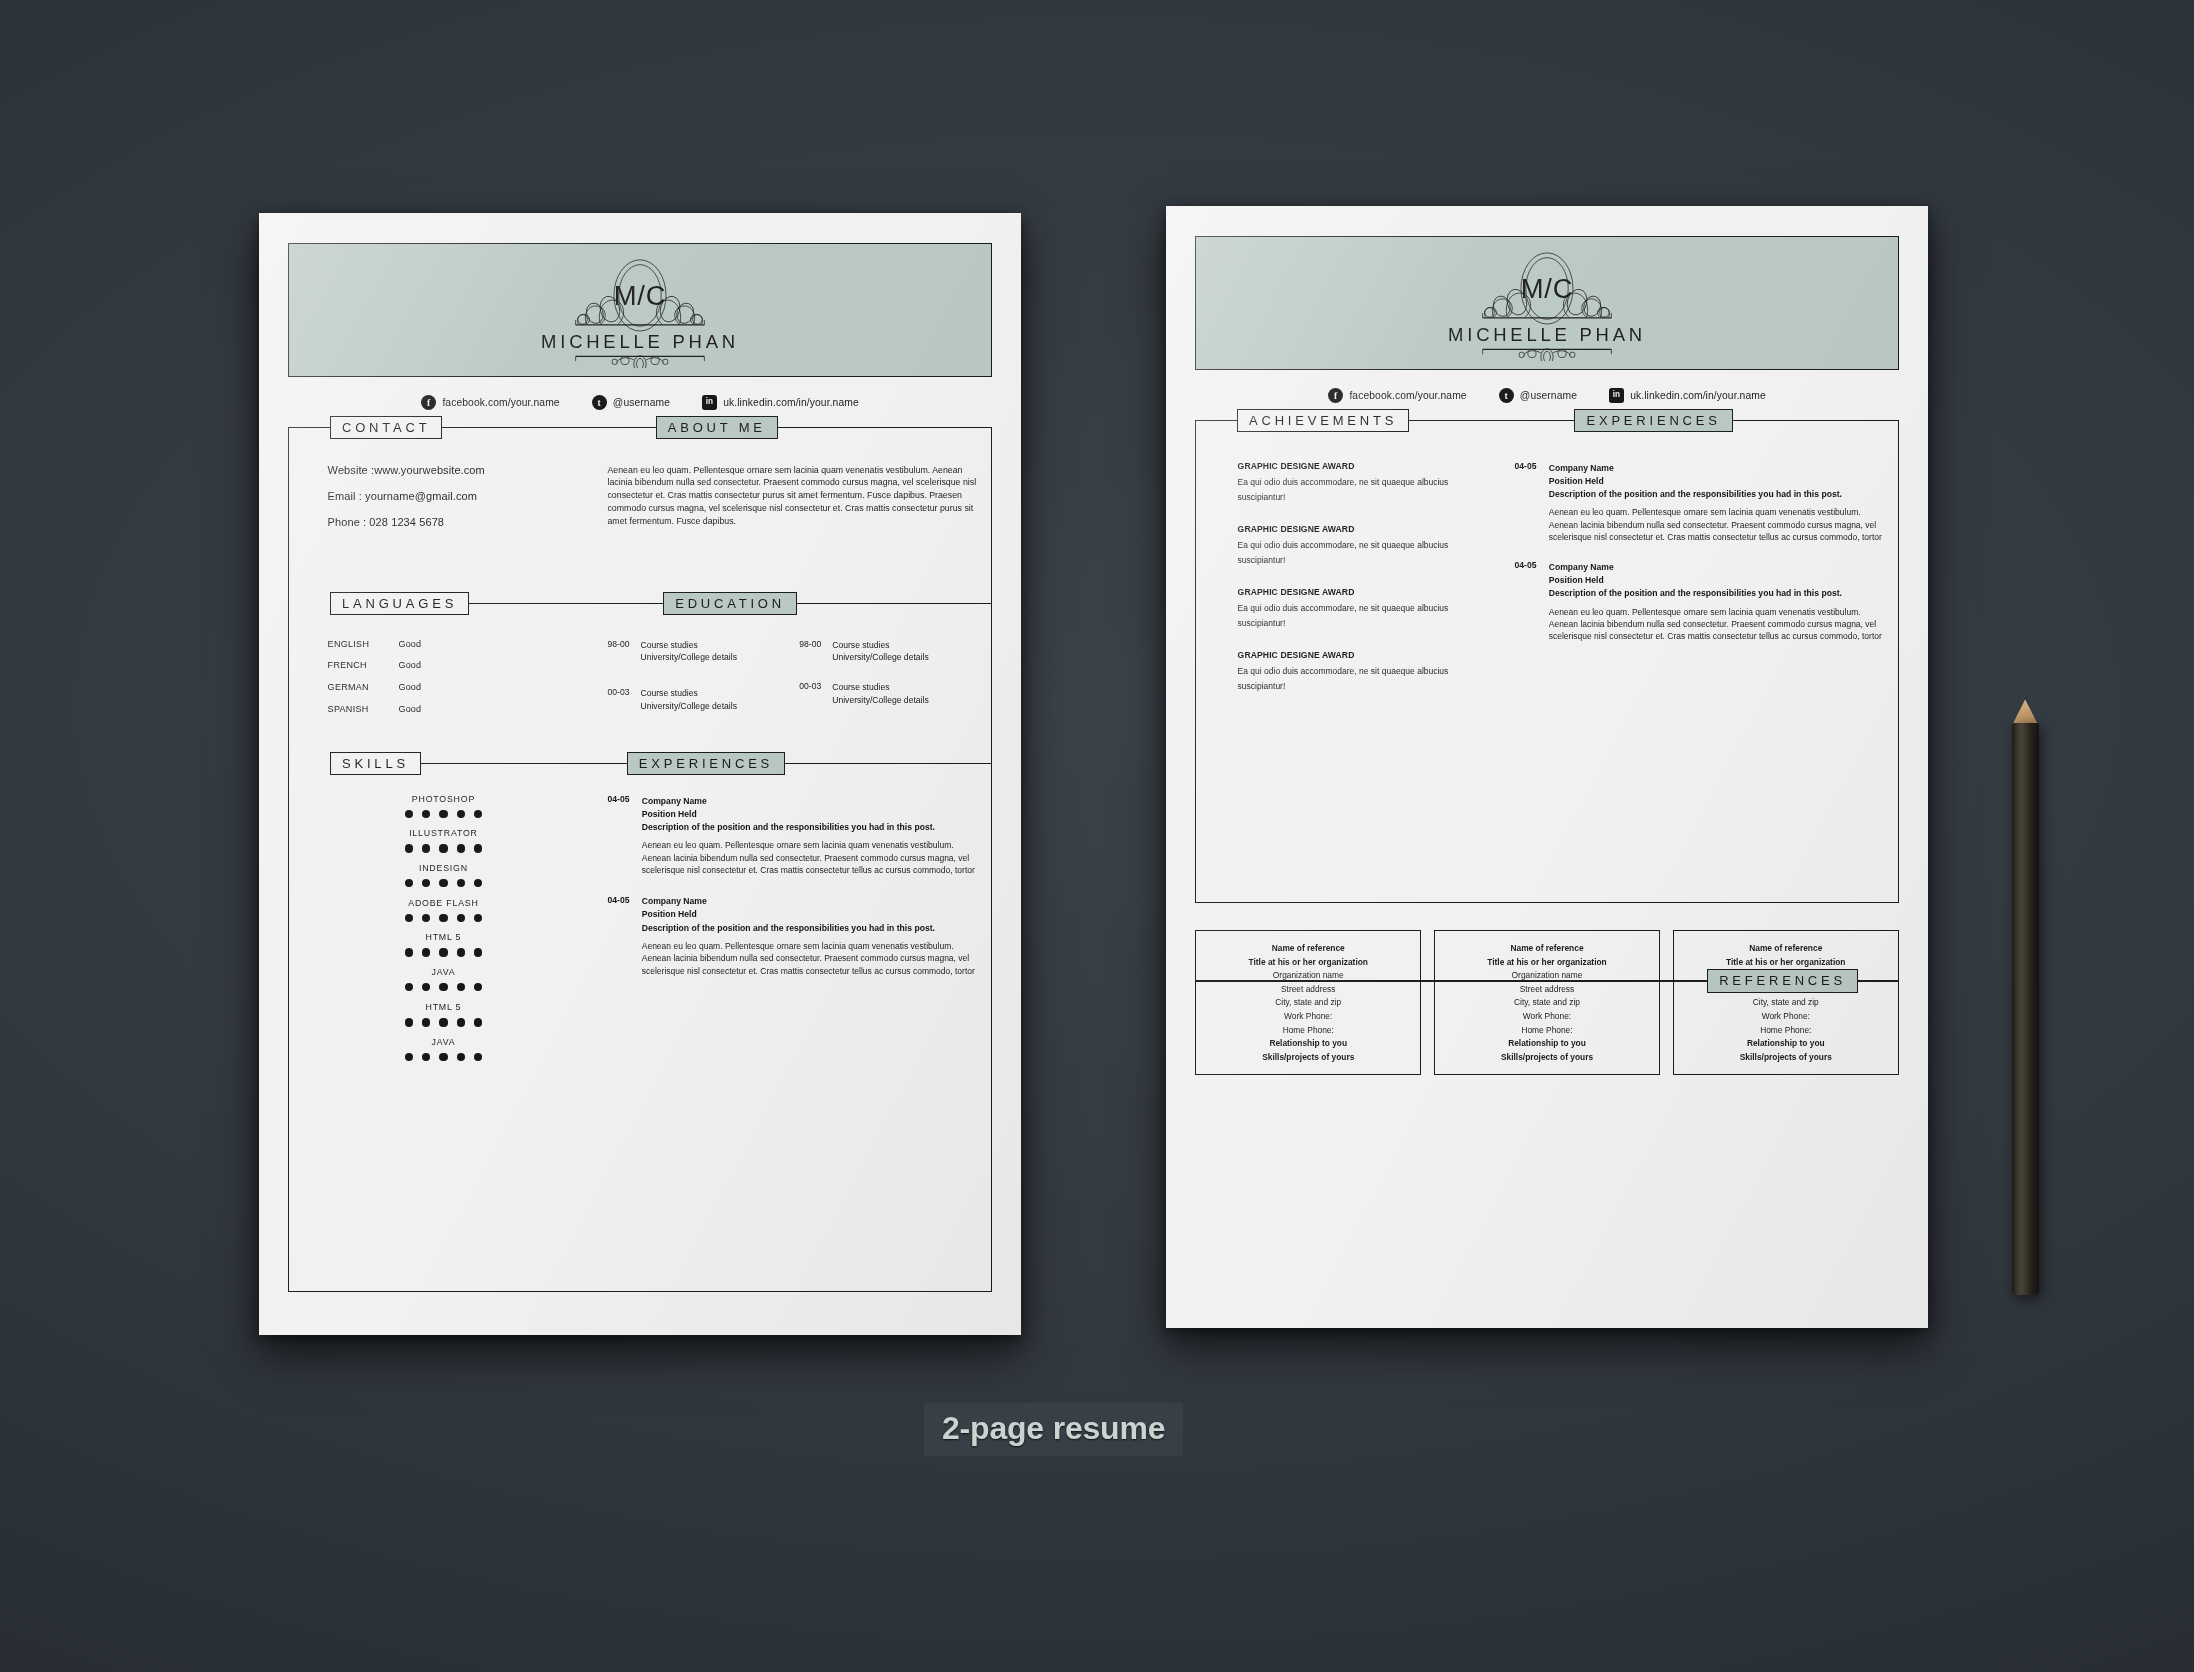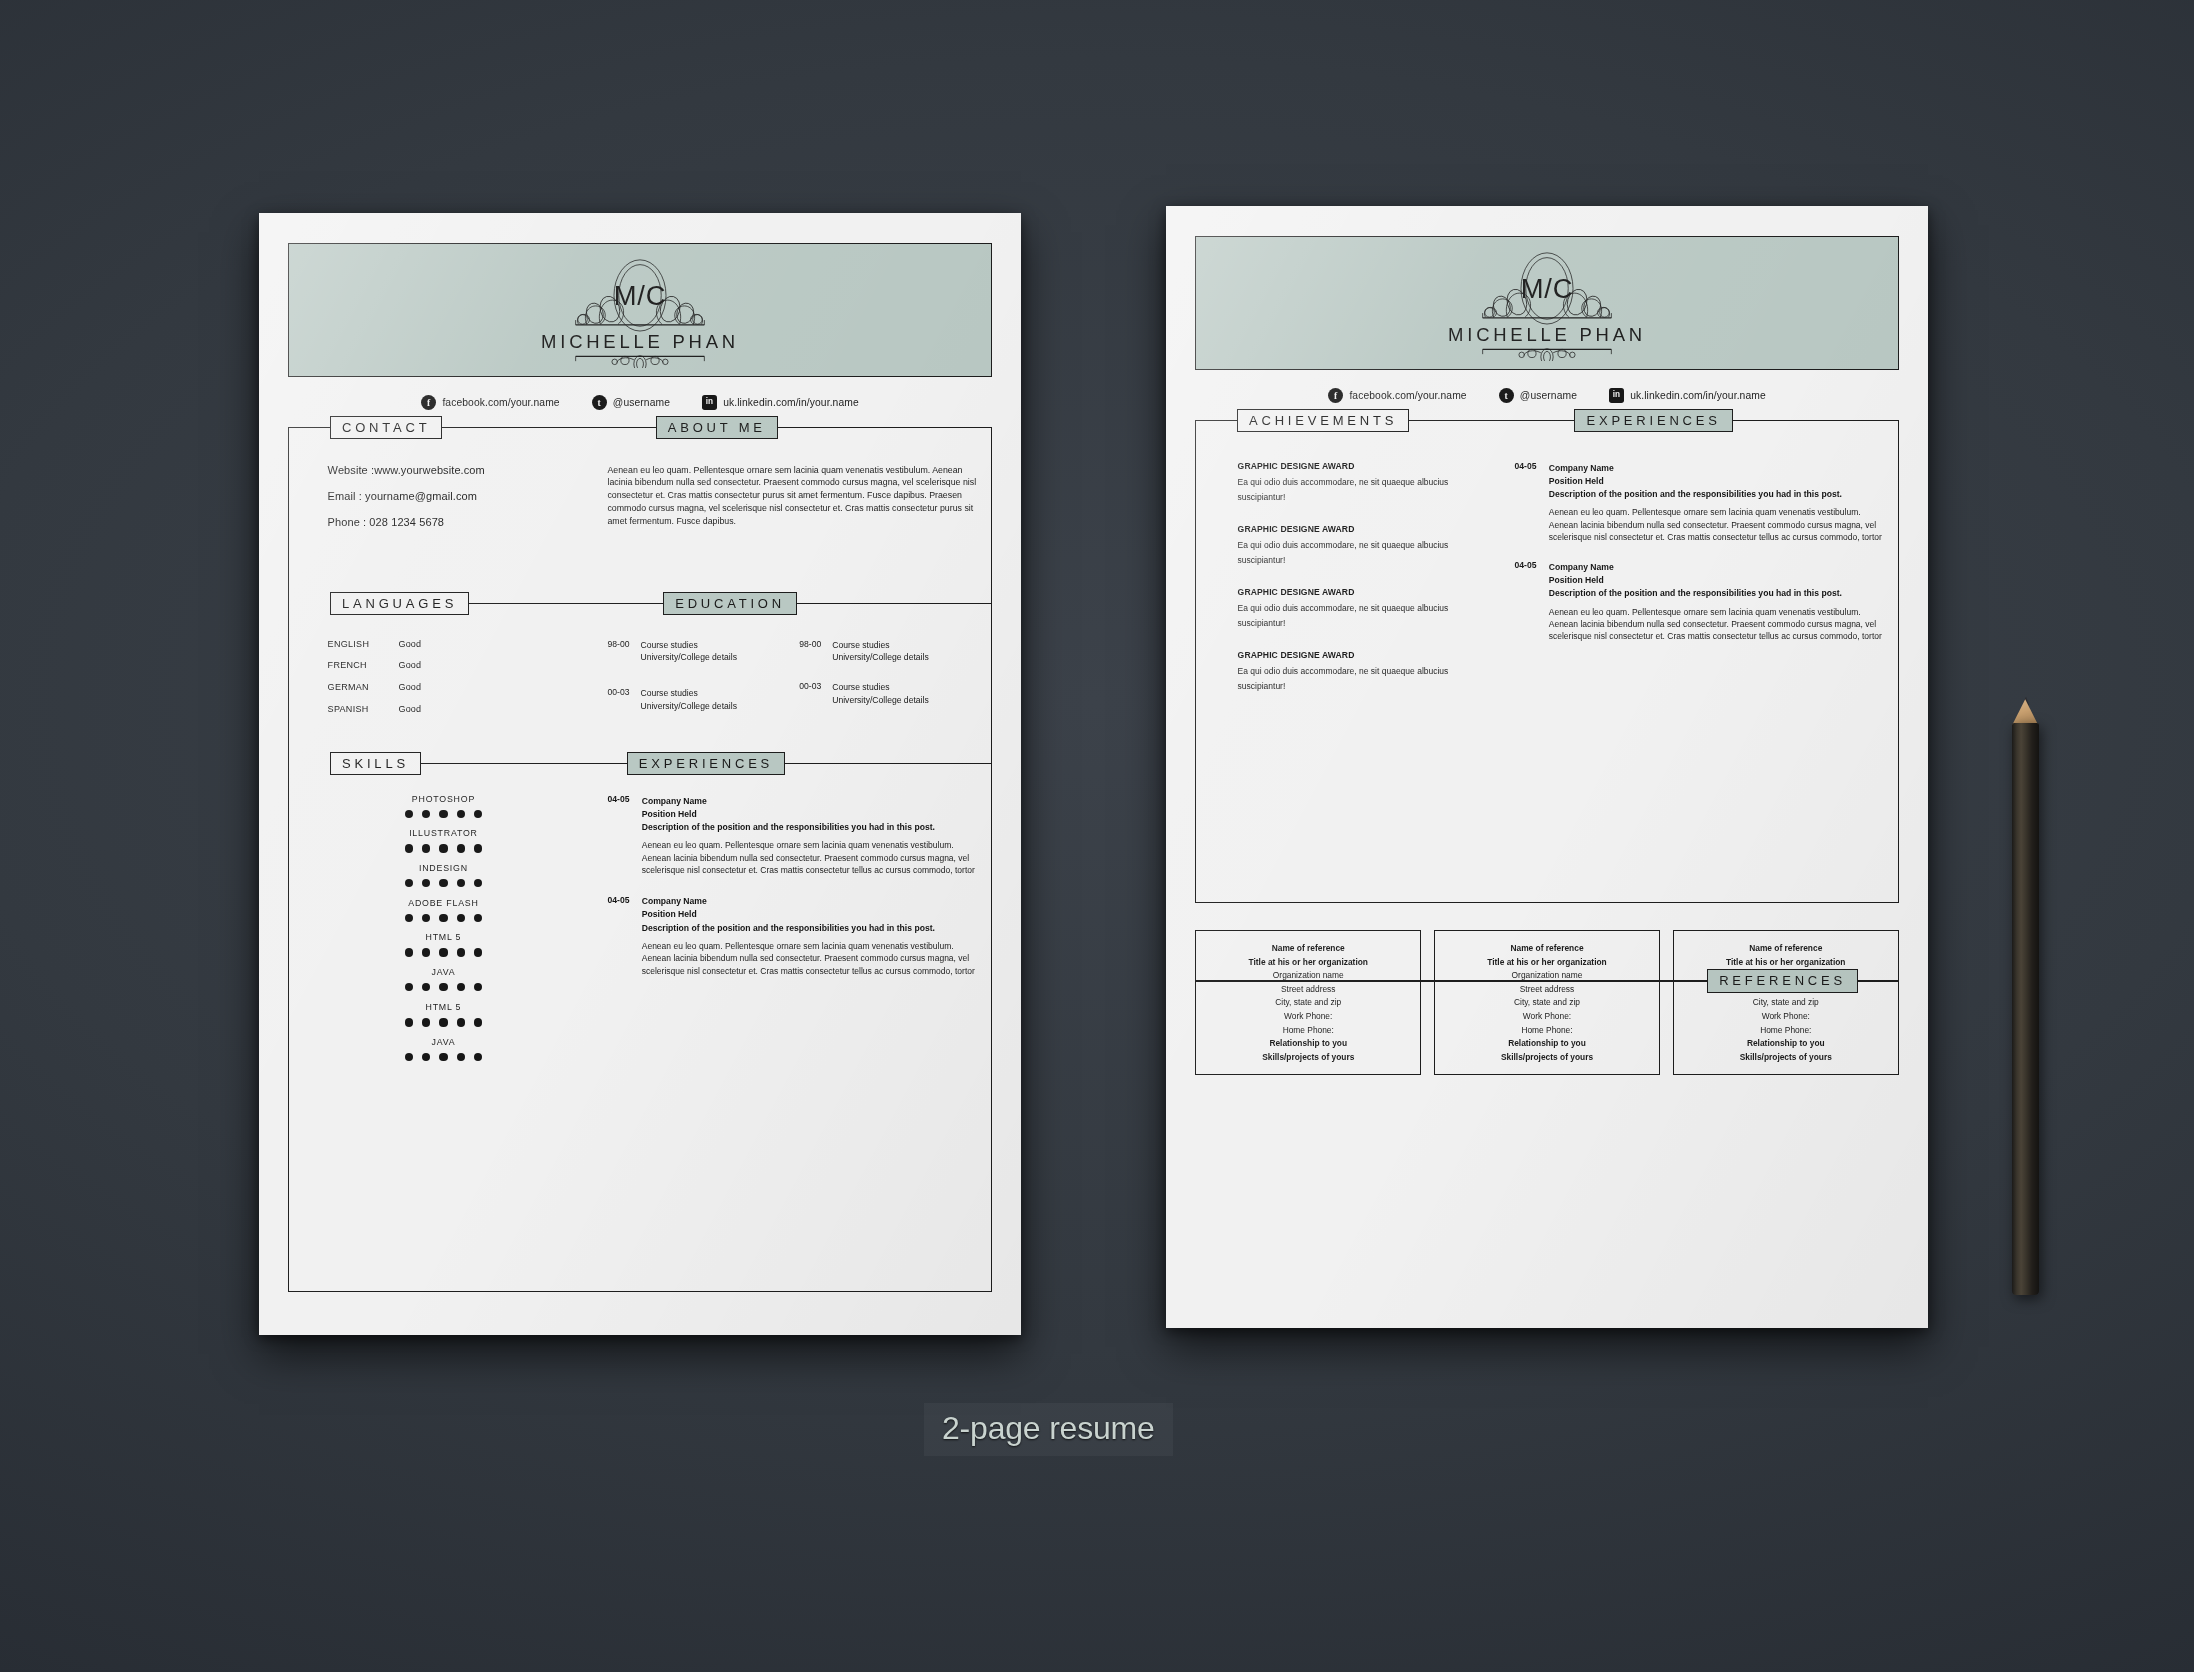--- a/index.html
+++ b/index.html
@@ -165,21 +165,21 @@
     background: #2c2c30;
     clip-path: polygon(50% 0%, 100% 100%, 0% 100%);
   }
 
   
   .caption {
     position: absolute; left: 924px; top: 1403px;
     padding: 6.9px 18px 9.6px 18px;
     background: rgba(255,255,255,.045);
     color: #c9d3cf;
-    font-size: 32px; font-weight: normal; letter-spacing: -0.2px;
+    font-size: 32px; font-weight: bold; letter-spacing: -0.2px;
     text-shadow: 0 1.4px 2.1px rgba(0,0,0,.7);
     font-family: "Liberation Sans", sans-serif;
   }
 </style>
 </head>
 <body>
 
 <div class="page" id="page-1">
   <div class="sheet">
 

